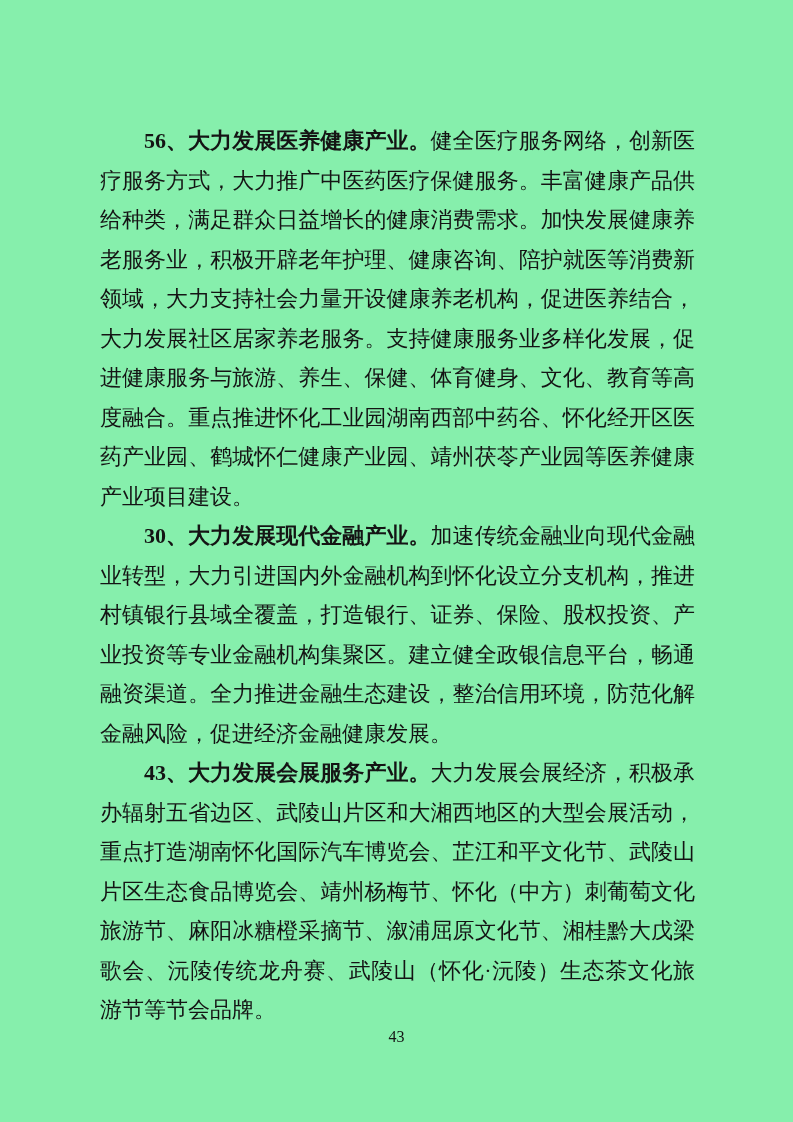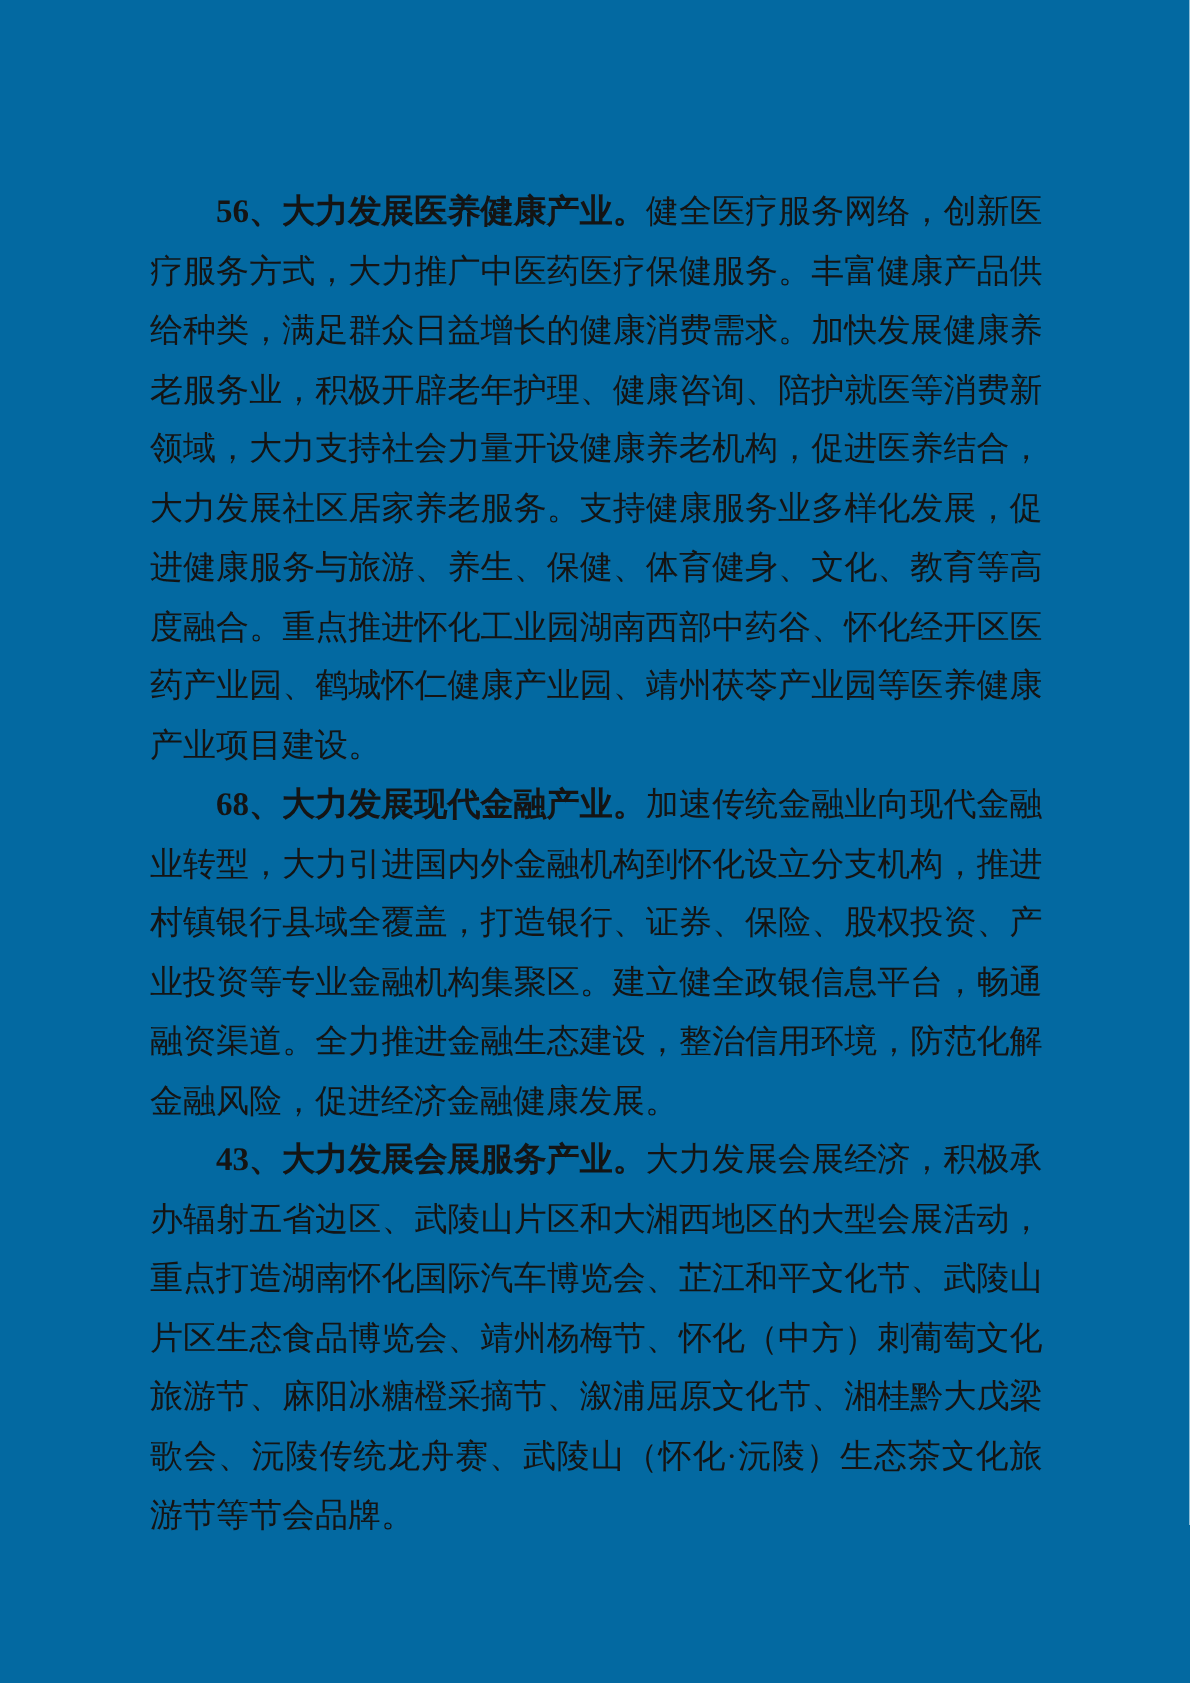--- a/index.html
+++ b/index.html
@@ -4,21 +4,21 @@
 <style>
   html, body {
     margin: 0;
     padding: 0;
     background: #ffffff;
   }
   .page {
     position: relative;
     width: 793px;
     height: 1122px;
-    background: #0369a1;
+    background: #86efac;
     overflow: hidden;
     font-family: "Liberation Serif", serif;
     color: #141414;
   }
   .doc-body {
     position: absolute;
     left: 100px;
     top: 121px;
     width: 595px;
     font-size: 22px;
@@ -53,22 +53,23 @@
 <body>
 
 <div class="page">
   <div class="doc-body">
 
     <p class="para">
       <span class="para-heading">56、大力发展医养健康产业。</span><span class="para-body">健全医疗服务网络，创新医疗服务方式，大力推广中医药医疗保健服务。丰富健康产品供给种类，满足群众日益增长的健康消费需求。加快发展健康养老服务业，积极开辟老年护理、健康咨询、陪护就医等消费新领域，大力支持社会力量开设健康养老机构，促进医养结合，大力发展社区居家养老服务。支持健康服务业多样化发展，促进健康服务与旅游、养生、保健、体育健身、文化、教育等高度融合。重点推进怀化工业园湖南西部中药谷、怀化经开区医药产业园、鹤城怀仁健康产业园、靖州茯苓产业园等医养健康产业项目建设。</span>
     </p>
 
     <p class="para">
-      <span class="para-heading">68、大力发展现代金融产业。</span><span class="para-body">加速传统金融业向现代金融业转型，大力引进国内外金融机构到怀化设立分支机构，推进村镇银行县域全覆盖，打造银行、证券、保险、股权投资、产业投资等专业金融机构集聚区。建立健全政银信息平台，畅通融资渠道。全力推进金融生态建设，整治信用环境，防范化解金融风险，促进经济金融健康发展。</span>
+      <span class="para-heading">30、大力发展现代金融产业。</span><span class="para-body">加速传统金融业向现代金融业转型，大力引进国内外金融机构到怀化设立分支机构，推进村镇银行县域全覆盖，打造银行、证券、保险、股权投资、产业投资等专业金融机构集聚区。建立健全政银信息平台，畅通融资渠道。全力推进金融生态建设，整治信用环境，防范化解金融风险，促进经济金融健康发展。</span>
     </p>
 
     <p class="para">
       <span class="para-heading">43、大力发展会展服务产业。</span><span class="para-body">大力发展会展经济，积极承办辐射五省边区、武陵山片区和大湘西地区的大型会展活动，重点打造湖南怀化国际汽车博览会、芷江和平文化节、武陵山片区生态食品博览会、靖州杨梅节、怀化（中方）刺葡萄文化旅游节、麻阳冰糖橙采摘节、溆浦屈原文化节、湘桂黔大戊梁歌会、沅陵传统龙舟赛、武陵山（怀化·沅陵）生态茶文化旅游节等节会品牌。</span>
     </p>
 
   </div>
 
+  <div class="page-number">43</div>
 </div>
 
 </body></html>

